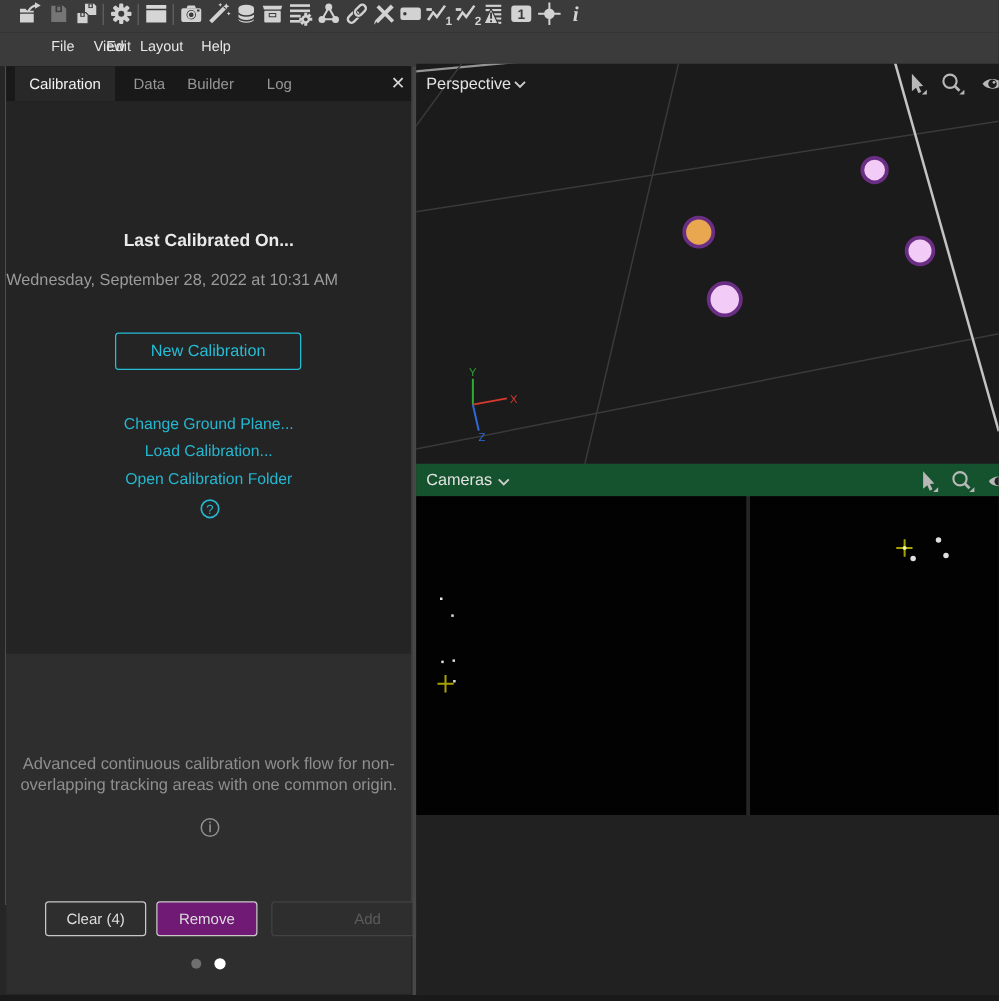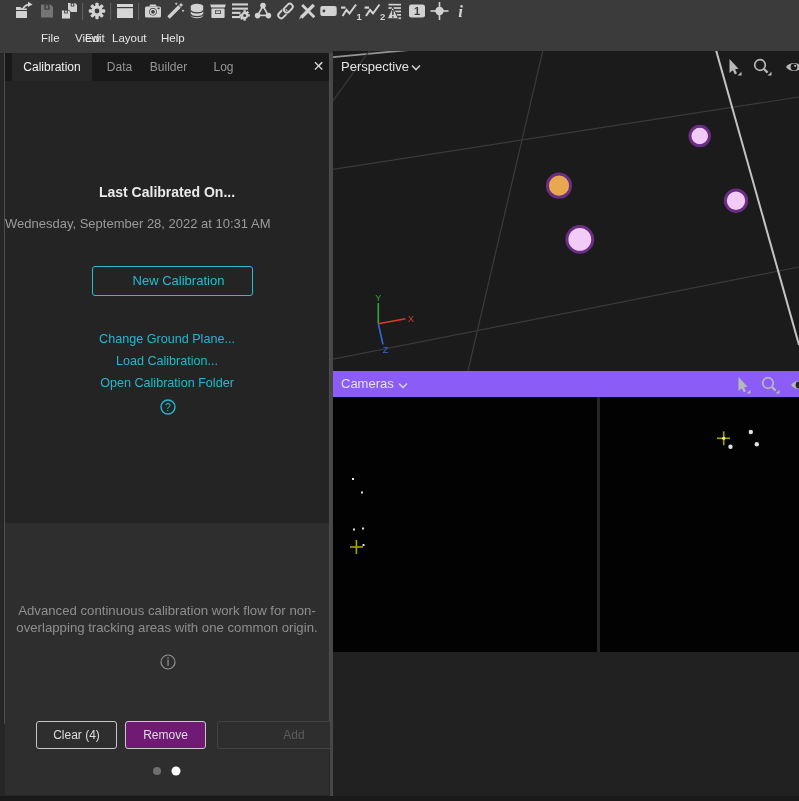--- a/index.html
+++ b/index.html
@@ -187,21 +187,21 @@
     <div class="abs" style="left:7px;top:0;width:80px;height:28px;background:#282828;color:#f2f2f2;text-align:center;line-height:28px;">Calibration</div>
     <div class="abs" style="left:82px;top:0;width:65px;height:28px;text-align:center;line-height:28px;">Data</div>
     <div class="abs" style="left:136px;top:0;width:55px;height:28px;text-align:center;line-height:28px;">Builder</div>
     <div class="abs" style="left:196px;top:0;width:45px;height:28px;text-align:center;line-height:28px;">Log</div>
     <div class="abs" style="left:303px;top:0;width:21px;height:28px;color:#d8d8d8;font-size:14px;text-align:center;line-height:27px;">✕</div>
   </div>
 
   <div class="abs" style="left:0;top:28px;width:324px;height:442px;background:#242424;">
     <div class="abs" style="left:0;top:103px;width:324px;text-align:center;color:#eaeaea;font-size:14px;font-weight:bold;">Last Calibrated On...</div>
     <div class="abs" style="left:0;top:135px;width:324px;color:#9b9b9b;font-size:13px;">Wednesday, September 28, 2022 at 10:31 AM</div>
-    <div class="abs" style="left:87px;top:185px;width:147px;height:28px;border:1px solid #25bdd6;border-radius:3px;color:#25bdd6;font-size:13px;text-align:center;line-height:28px;padding-left:12px;">New Calibration</div>
+    <div class="abs" style="left:87px;top:185px;width:147px;height:28px;border:1px solid #25bdd6;border-radius:3px;color:#25bdd6;font-size:13px;text-align:center;line-height:28px;">New Calibration</div>
     <div class="abs" style="left:0;top:251px;width:324px;text-align:center;color:#25b7d0;font-size:12.6px;">Change Ground Plane...</div>
     <div class="abs" style="left:0;top:273px;width:324px;text-align:center;color:#25b7d0;font-size:12.6px;">Load Calibration...</div>
     <div class="abs" style="left:0;top:295px;width:324px;text-align:center;color:#25b7d0;font-size:12.6px;">Open Calibration Folder</div>
     <svg class="abs" style="left:150px;top:313px;" width="26" height="26">
       <circle cx="13" cy="13" r="7" fill="none" stroke="#25b7d0" stroke-width="1.4"></circle>
       <text x="13" y="17" font-size="10.5" fill="#25b7d0" text-anchor="middle" font-family="Liberation Sans">?</text>
     </svg>
   </div>
 
   <div class="abs" style="left:0;top:470px;width:324px;height:272px;background:#2e2e2e;">
@@ -257,21 +257,21 @@
     <g transform="translate(461,16)" fill="#b8b8b8">
       <path d="M-8,0 C-4.5,-5.2 4.5,-5.2 8,0 C4.5,5.2 -4.5,5.2 -8,0 Z"></path>
       <circle r="3.4" fill="#1b1b1b"></circle>
       <circle cx="1.2" cy="-1.2" r="1.1" fill="#b8b8b8"></circle>
     </g>
     <polyline points="79,14.5 83,18.5 87,14.5" fill="none" stroke="#cdcdcd" stroke-width="1.6"></polyline>
   </svg>
   <div class="abs" style="left:8px;top:8px;color:#e2e2e2;font-size:13px;">Perspective</div>
 </div>
 
-<div class="abs" style="left:333px;top:371px;width:466px;height:26px;background:#8b5cf6;">
+<div class="abs" style="left:333px;top:371px;width:466px;height:26px;background:#14532d;">
   <div class="abs" style="left:8px;top:5px;color:#e2e2e2;font-size:13px;">Cameras</div>
   <svg class="abs" style="left:0;top:0;" width="466" height="26">
     <polyline points="66,12.5 70,16.5 74,12.5" fill="none" stroke="#cdcdcd" stroke-width="1.6"></polyline>
     <g transform="translate(407,14)" fill="#b8b8b8">
       <path d="M-1.5,-8 L-1.5,6 L1.8,3.2 L3.8,7.5 L6,6.3 L4,2.2 L7.5,1.8 Z"></path>
       <path d="M6.5,8.5 L10.5,8.5 L10.5,4.8 Z"></path>
     </g>
     <g transform="translate(436,14)" fill="#b8b8b8">
       <circle cx="-1" cy="-2" r="5.3" fill="none" stroke="#b8b8b8" stroke-width="1.7"></circle>
       <line x1="2.8" y1="1.8" x2="6.6" y2="5.6" stroke="#b8b8b8" stroke-width="2.2"></line>

